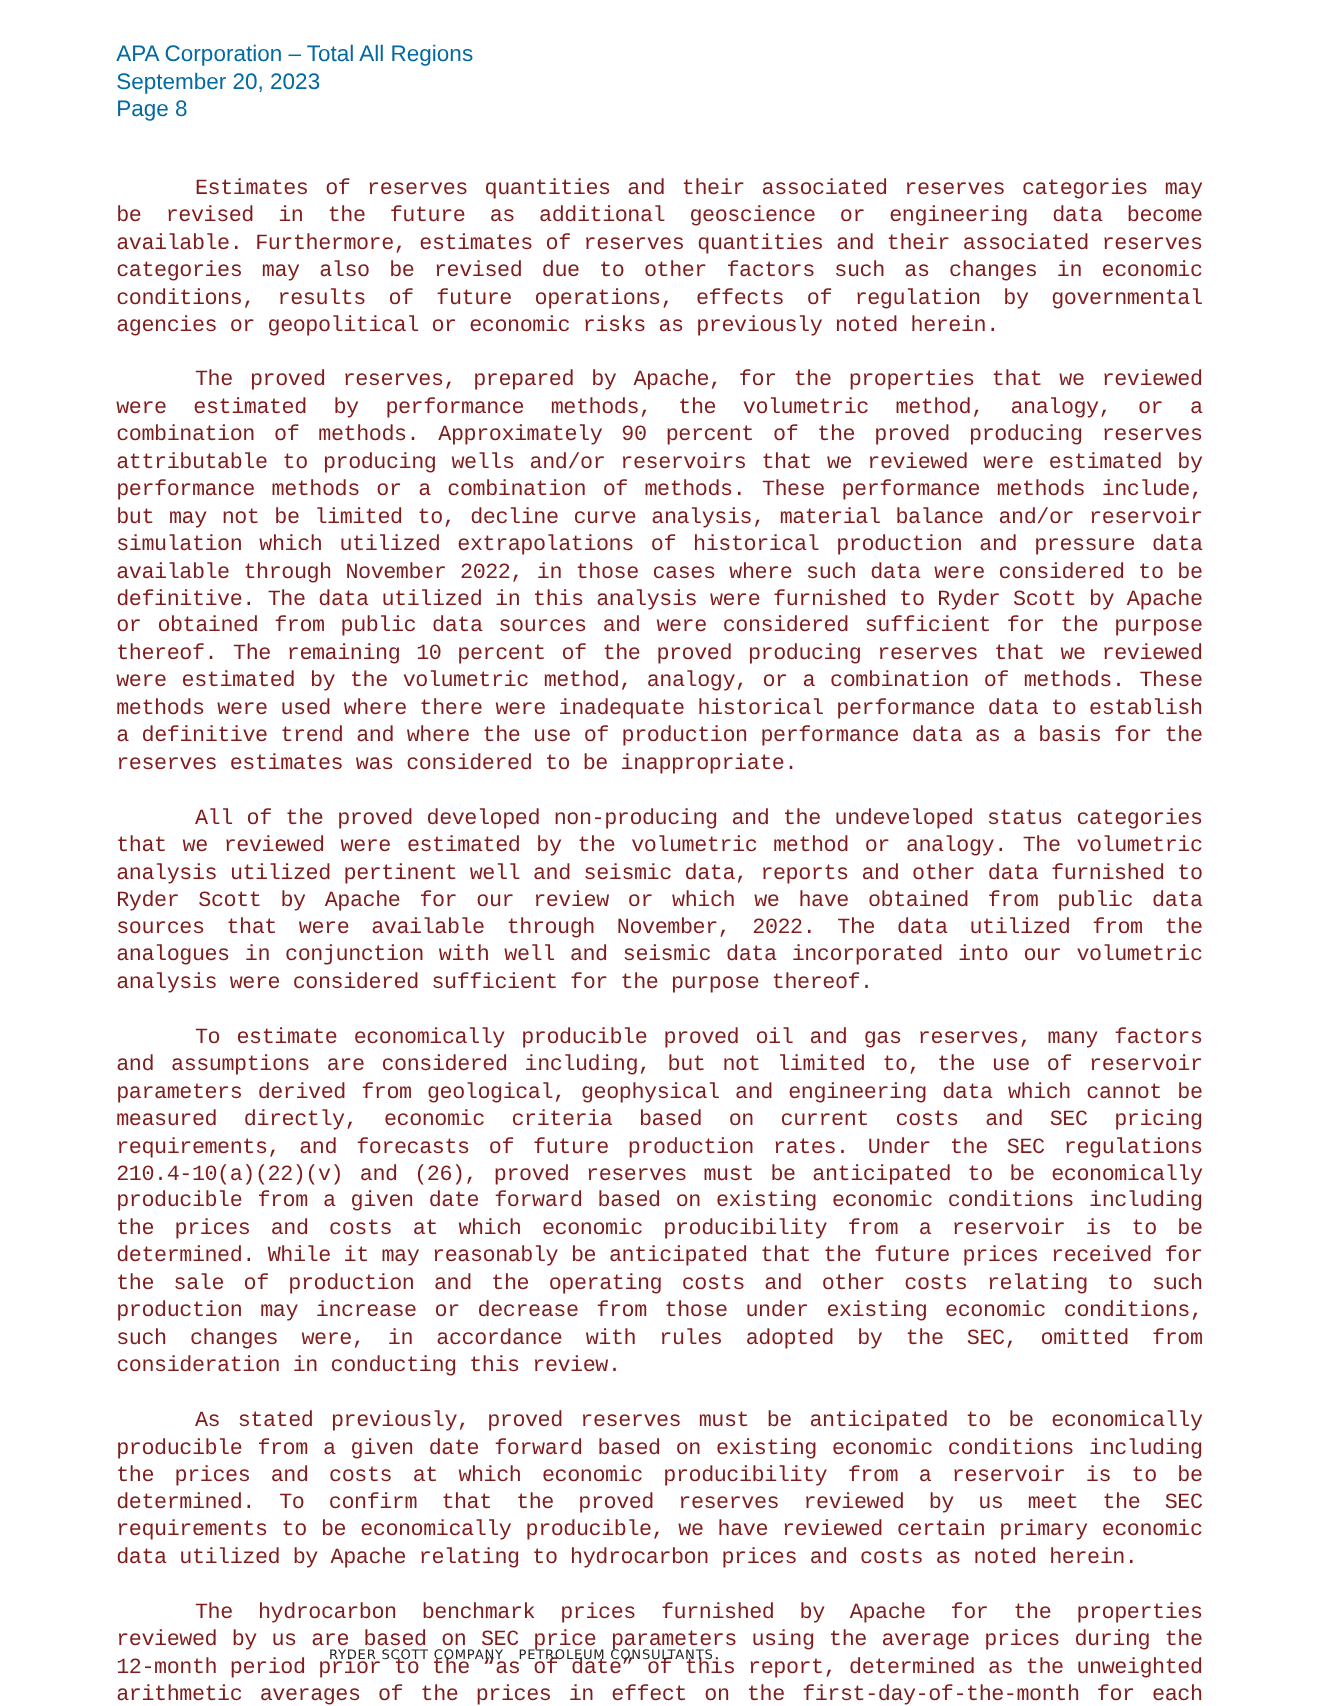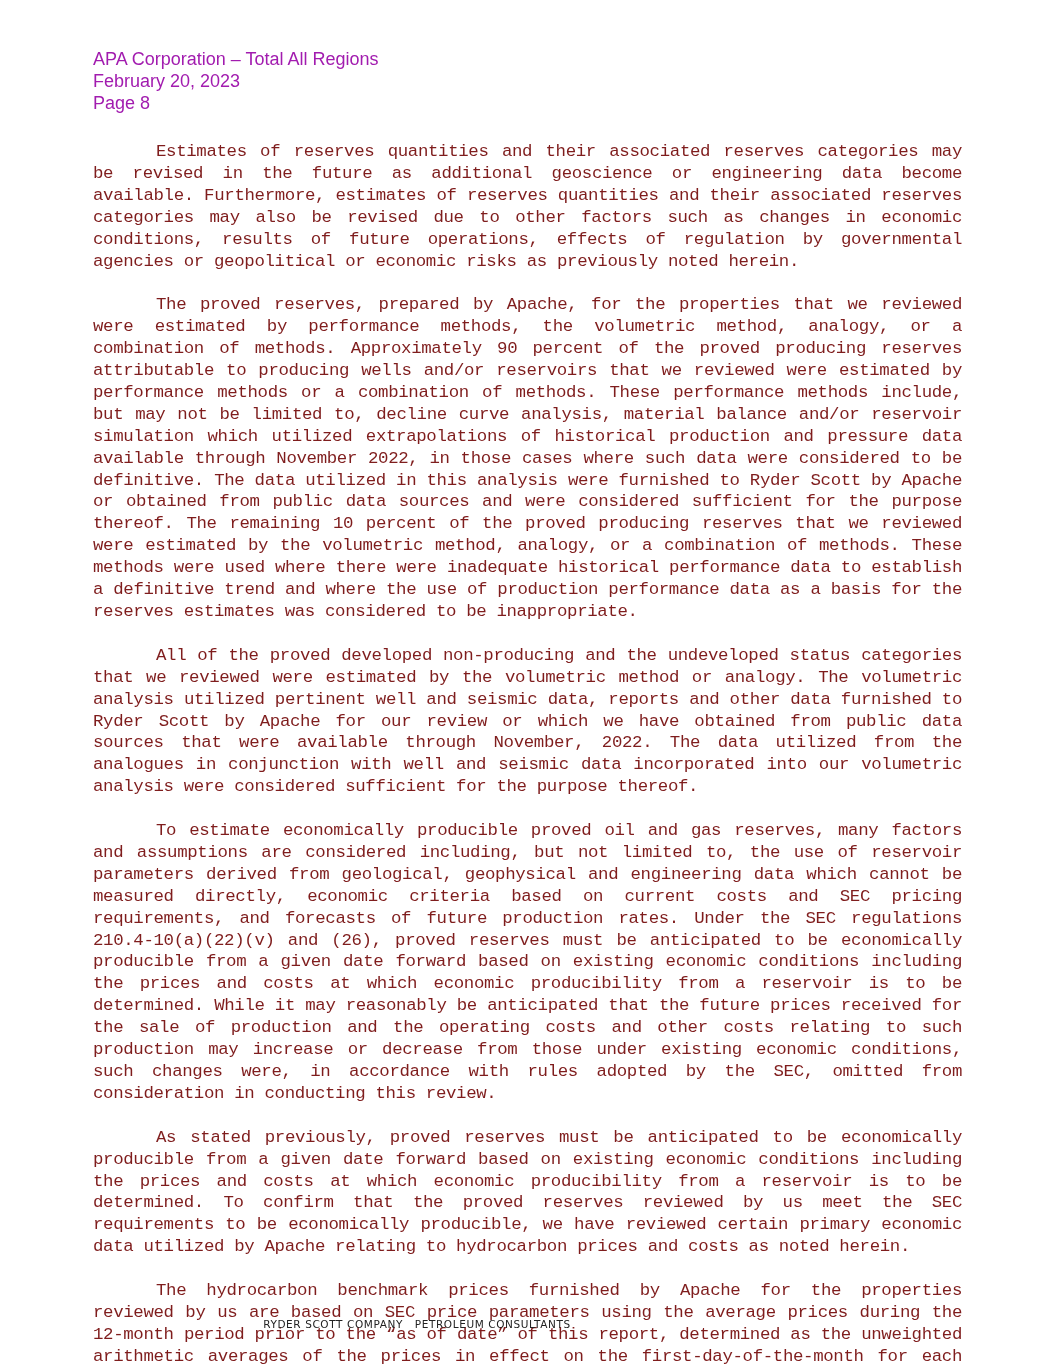--- a/index.html
+++ b/index.html
@@ -1,19 +1,19 @@
 <!DOCTYPE html>
 <html><head>
   <meta charset="utf-8">
   <style>
     html, body { margin: 0; padding: 0; background: #ffffff; }
     body { width: 1055px; height: 1365px; position: relative; overflow: hidden; color: #111111; }
     .header {
-      position: absolute; left: 93px; top: 48px;
-      font-family: "Liberation Sans", sans-serif; font-size: 18px; line-height: 22px; color: #a21caf;
+      position: absolute; left: 93px; top: 32px;
+      font-family: "Liberation Sans", sans-serif; font-size: 18px; line-height: 22px; color: #0369a1;
     }
     .header div { white-space: nowrap; }
     .body {
       position: absolute; left: 93px; top: 141px; width: 869px;
       font-family: Liberation Mono, monospace; font-size: 17.4px; line-height: 21.9px; color: #7f1d1d;
       letter-spacing: -0.35px;
     }
     .body p {
       margin: 0 0 21.9px 0; text-align: justify; text-indent: 63px;
     }
@@ -21,21 +21,21 @@
       position: absolute; left: 0; width: 834px; top: 1318px; text-align: center;
       font-family: "DejaVu Sans", sans-serif; font-size: 10.5px; letter-spacing: 0.6px; color: #222;
       white-space: pre;
     }
   </style>
 </head>
 <body>
 
 <div class="header">
   <div>APA Corporation – Total All Regions</div>
-  <div>February 20, 2023</div>
+  <div>September 20, 2023</div>
   <div>Page 8</div>
 </div>
 
 <div class="body">
   <p>Estimates of reserves quantities and their associated reserves categories may be revised in the future as additional geoscience or engineering data become available.  Furthermore, estimates of reserves quantities and their associated reserves categories may also be revised due to other factors such as changes in economic conditions, results of future operations, effects of regulation by governmental agencies or geopolitical or economic risks as previously noted herein.</p>
   <p>The proved reserves, prepared by Apache, for the properties that we reviewed were estimated by performance methods, the volumetric method, analogy, or a combination of methods.  Approximately 90 percent of the proved producing reserves attributable to producing wells and/or reservoirs that we reviewed were estimated by performance methods or a combination of methods.  These performance methods include, but may not be limited to, decline curve analysis, material balance and/or reservoir simulation which utilized extrapolations of historical production and pressure data available through November 2022, in those cases where such data were considered to be definitive.  The data utilized in this analysis were furnished to Ryder Scott by Apache or obtained from public data sources and were considered sufficient for the purpose thereof.  The remaining 10 percent of the proved producing reserves that we reviewed were estimated by the volumetric method, analogy, or a combination of methods.  These methods were used where there were inadequate historical performance data to establish a definitive trend and where the use of production performance data as a basis for the reserves estimates was considered to be inappropriate.</p>
   <p>All of the proved developed non-producing and the undeveloped status categories that we reviewed were estimated by the volumetric method or analogy.  The volumetric analysis utilized pertinent well and seismic data, reports and other data furnished to Ryder Scott by Apache for our review or which we have obtained from public data sources that were available through November, 2022.  The data utilized from the analogues in conjunction with well and seismic data incorporated into our volumetric analysis were considered sufficient for the purpose thereof.</p>
   <p>To estimate economically producible proved oil and gas reserves, many factors and assumptions are considered including, but not limited to, the use of reservoir parameters derived from geological, geophysical and engineering data which cannot be measured directly, economic criteria based on current costs and SEC pricing requirements, and forecasts of future production rates.  Under the SEC regulations 210.4-10(a)(22)(v) and (26), proved reserves must be anticipated to be economically producible from a given date forward based on existing economic conditions including the prices and costs at which economic producibility from a reservoir is to be determined.  While it may reasonably be anticipated that the future prices received for the sale of production and the operating costs and other costs relating to such production may increase or decrease from those under existing economic conditions, such changes were, in accordance with rules adopted by the SEC, omitted from consideration in conducting this review.</p>
   <p>As stated previously, proved reserves must be anticipated to be economically producible from a given date forward based on existing economic conditions including the prices and costs at which economic producibility from a reservoir is to be determined.  To confirm that the proved reserves reviewed by us meet the SEC requirements to be economically producible, we have reviewed certain primary economic data utilized by Apache relating to hydrocarbon prices and costs as noted herein.</p>
   <p>The hydrocarbon benchmark prices furnished by Apache for the properties reviewed by us are based on SEC price parameters using the average prices during the 12-month period prior to the “as of date” of this report, determined as the unweighted arithmetic averages of the prices in effect on the first-day-of-the-month for each month within such period, unless prices were defined by contractual arrangements.  For hydrocarbon products sold under contract, the contract prices, including fixed and determinable escalations exclusive of inflation adjustments, were used until expiration of the contract.</p>

